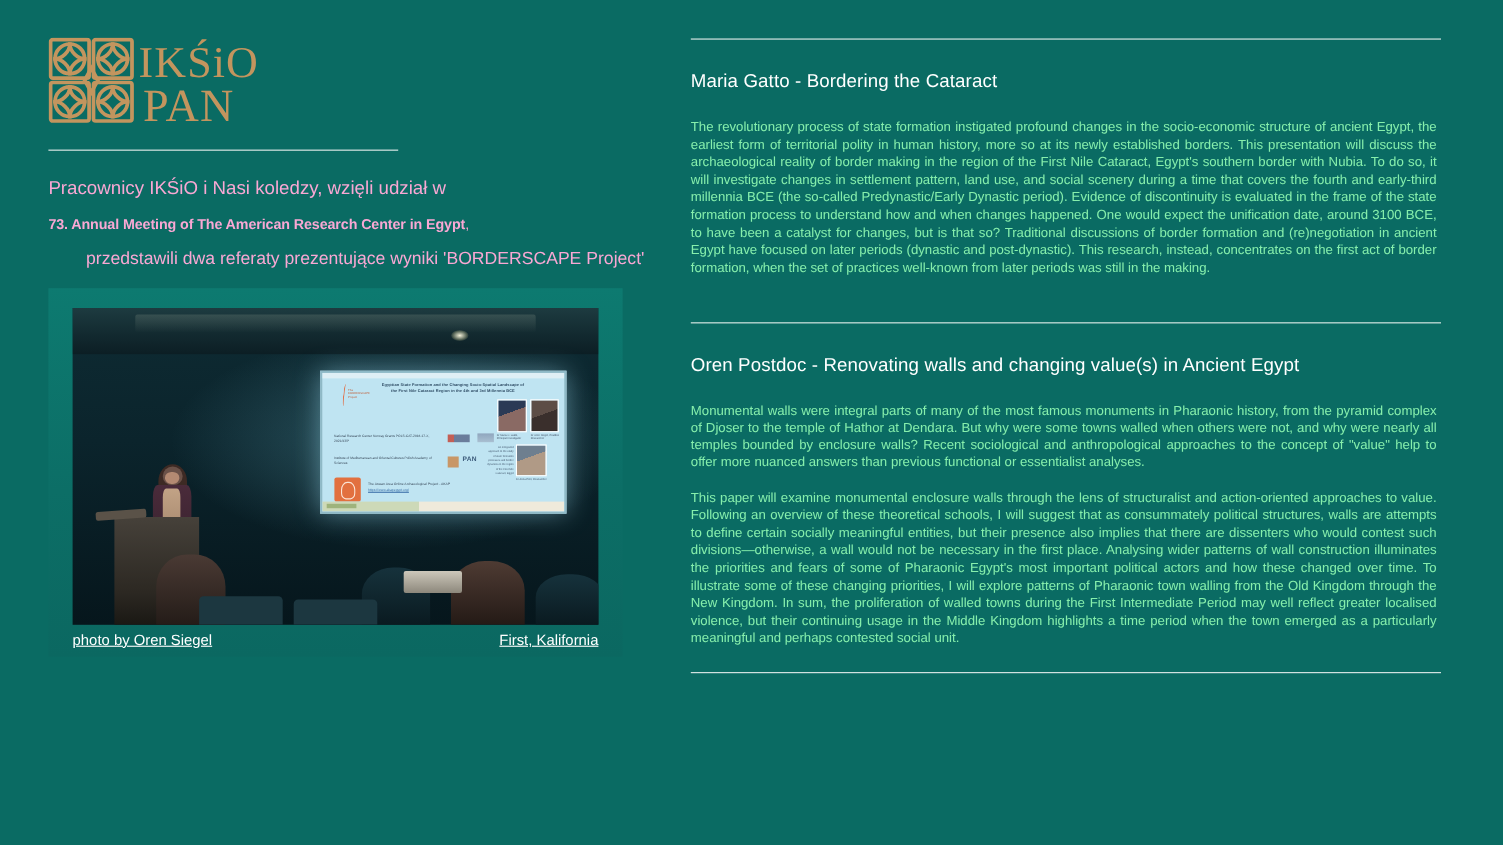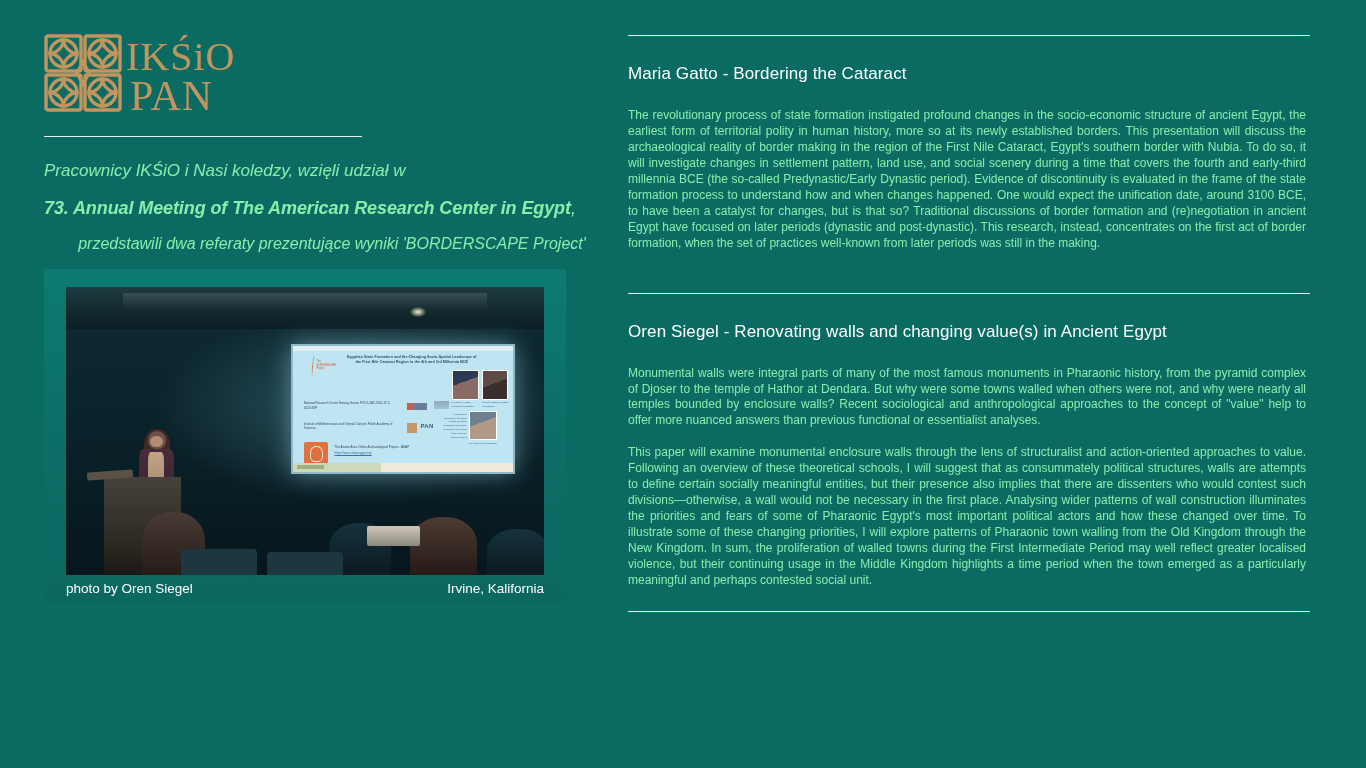--- a/index.html
+++ b/index.html
@@ -72,28 +72,27 @@
     height: 1px;
     background: #e8f1ef;
     margin-top: 16px;
     margin-bottom: 22px;
   }
 
   
   .intro-line {
     font-size: 17px;
     line-height: 1.45;
-    color: #86efac;
+    color: #f9a8d4;
     margin-bottom: 11px;
     font-weight: 400;
-    font-style: italic;
   }
   .intro-line.bold {
     font-weight: 700;
-    font-size: 18px;
+    font-size: 13px;
     letter-spacing: -0.1px;
   }
   .intro-line.bold .tail { font-weight: 400; }
   .intro-line.last { margin-bottom: 14px; font-size: 16px; text-align: center; }
 
   
   .photo-frame {
     position: relative;
     width: 522px;
     height: 335px;
@@ -274,20 +273,21 @@
     background: linear-gradient(180deg,#cdc8bb,#8d887c); border-radius: 2px;
   }
 
   .photo-caption {
     position: absolute;
     left: 22px; right: 22px; bottom: 8px;
     display: flex;
     justify-content: space-between;
     font-size: 13.5px;
     color: #ffffff;
+    text-decoration: underline;
   }
 
   
   .right-col {
     position: relative;
     width: 746px;
     height: 768px;
     padding: 30px 40px 1px 8px;
   }
   .hr {
@@ -425,38 +425,38 @@
         <div class="aud a2"></div>
         <div class="aud a3"></div>
         <div class="aud a4"></div>
         <div class="aud-chair c1"></div>
         <div class="aud-chair c2"></div>
         <div class="aud-laptop"></div>
       </div>
 
       <div class="photo-caption">
         <span>photo by Oren Siegel</span>
-        <span>Irvine, Kalifornia</span>
+        <span>First, Kalifornia</span>
       </div>
     </div>
   </div>
 
   <div class="right-col">
 
     <div class="hr top"></div>
 
     <h2 class="abs-heading">Maria Gatto - Bordering the Cataract</h2>
     <div class="abs-body">
       <p>The revolutionary process of state formation instigated profound changes in the socio-economic structure of ancient Egypt, the earliest form of territorial polity in human history, more so at its newly established borders. This presentation will discuss the archaeological reality of border making in the region of the First Nile Cataract, Egypt's southern border with Nubia. To do so, it will investigate changes in settlement pattern, land use, and social scenery during a time that covers the fourth and early-third millennia BCE (the so-called Predynastic/Early Dynastic period). Evidence of discontinuity is evaluated in the frame of the state formation process to understand how and when changes happened. One would expect the unification date, around 3100 BCE, to have been a catalyst for changes, but is that so? Traditional discussions of border formation and (re)negotiation in ancient Egypt have focused on later periods (dynastic and post-dynastic). This research, instead, concentrates on the first act of border formation, when the set of practices well-known from later periods was still in the making.</p>
     </div>
 
     <div class="section-gap-1"></div>
     <div class="hr mid"></div>
 
-    <h2 class="abs-heading">Oren Siegel - Renovating walls and changing value(s) in Ancient Egypt</h2>
+    <h2 class="abs-heading">Oren Postdoc - Renovating walls and changing value(s) in Ancient Egypt</h2>
     <div class="abs-body">
       <p>Monumental walls were integral parts of many of the most famous monuments in Pharaonic history, from the pyramid complex of Djoser to the temple of Hathor at Dendara. But why were some towns walled when others were not, and why were nearly all temples bounded by enclosure walls? Recent sociological and anthropological approaches to the concept of "value" help to offer more nuanced answers than previous functional or essentialist analyses.</p>
       <p>This paper will examine monumental enclosure walls through the lens of structuralist and action-oriented approaches to value. Following an overview of these theoretical schools, I will suggest that as consummately political structures, walls are attempts to define certain socially meaningful entities, but their presence also implies that there are dissenters who would contest such divisions—otherwise, a wall would not be necessary in the first place. Analysing wider patterns of wall construction illuminates the priorities and fears of some of Pharaonic Egypt's most important political actors and how these changed over time. To illustrate some of these changing priorities, I will explore patterns of Pharaonic town walling from the Old Kingdom through the New Kingdom. In sum, the proliferation of walled towns during the First Intermediate Period may well reflect greater localised violence, but their continuing usage in the Middle Kingdom highlights a time period when the town emerged as a particularly meaningful and perhaps contested social unit.</p>
     </div>
 
     <div class="section-gap-2"></div>
     <div class="hr bottom"></div>
   </div>
 
 </div>

